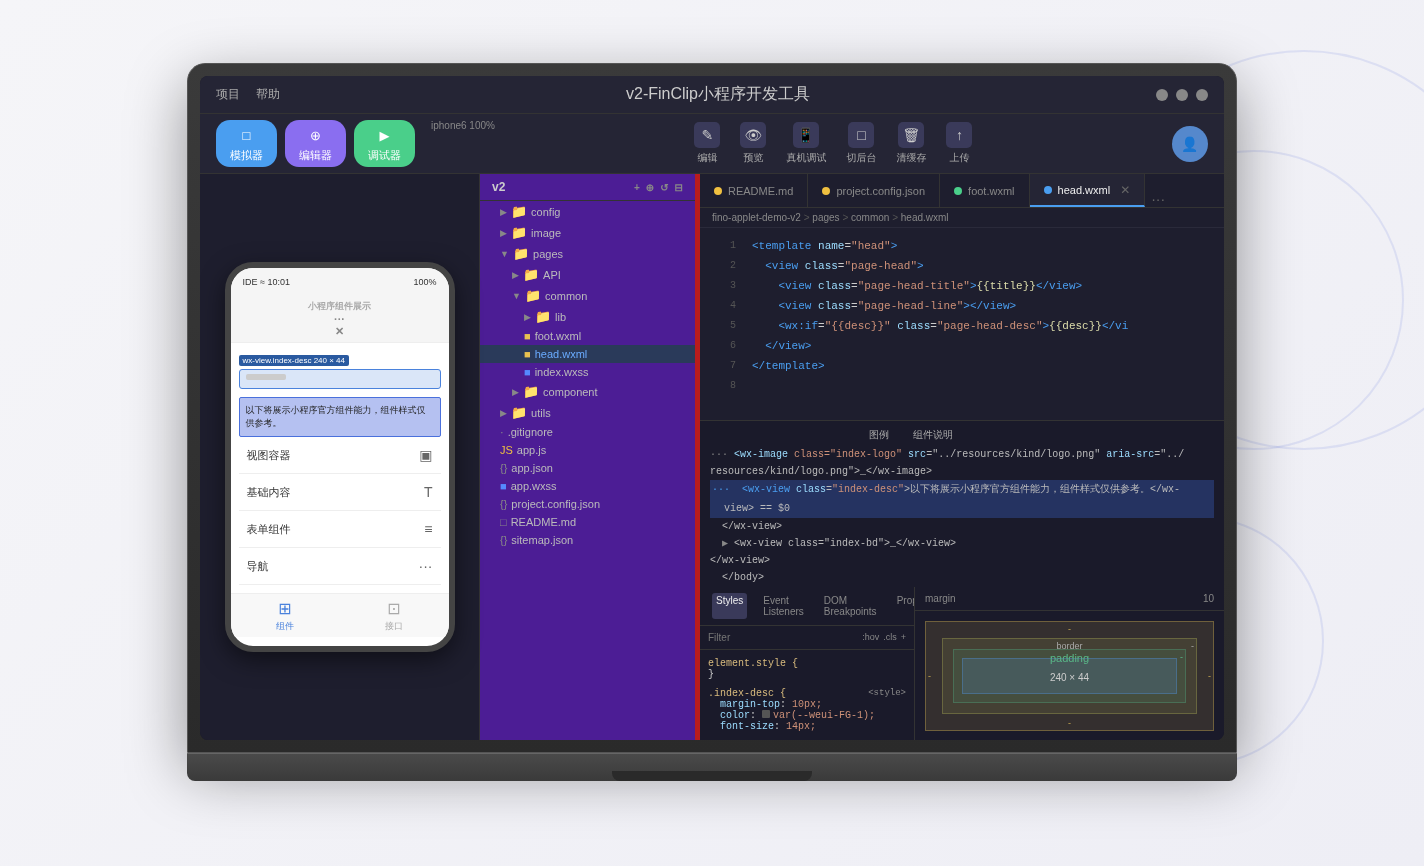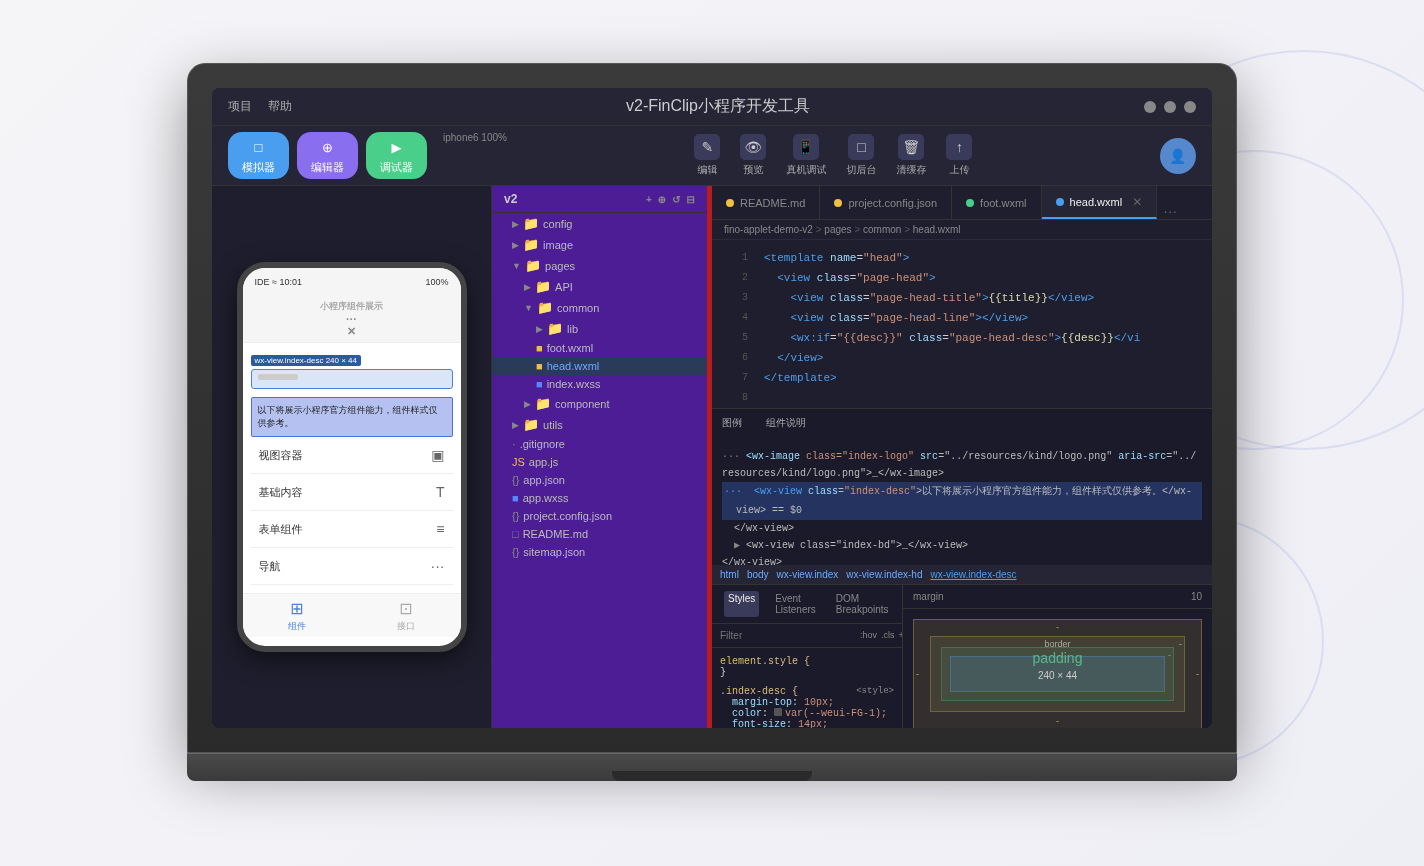--- a/index.html
+++ b/index.html
@@ -47,21 +47,21 @@
       position: relative;
       width: 1050px;
       height: 740px;
     }
 
     .laptop-body {
       background: linear-gradient(180deg, #3a3a3a 0%, #2a2a2a 100%);
       border-radius: 18px 18px 0 0;
       width: 100%;
       height: 690px;
-      padding: 24px;
+      padding: 12px;
       box-shadow: 0 20px 60px rgba(0,0,0,0.4);
       border: 1px solid #555;
     }
 
     .laptop-screen {
       background: #1e1e2e;
       border-radius: 8px;
       width: 100%;
       height: 100%;
       overflow: hidden;
@@ -896,39 +896,32 @@
                 </div>
                 <div class="code-line">
                   <span class="code-line-num">8</span>
                   <span class="code-content"></span>
                 </div>
               </div>
 
               <div class="bottom-panel">
 
                 <div style="flex:1;background:#1a1a2a;overflow:auto;padding:6px 10px;font-family:'Courier New',monospace;font-size:10px;color:#bbb;">
-                  <div class="html-line" style="color:#aaa;margin-bottom:16px;">图例 &nbsp;&nbsp; 组件说明 &nbsp;&nbsp;&nbsp;&nbsp;&nbsp;&nbsp;&nbsp;&nbsp;&nbsp;&nbsp;&nbsp;&nbsp;&nbsp;&nbsp;&nbsp;&nbsp;</div>
+                  <div class="html-line" style="color:#aaa;margin-bottom:2px;text-align:center;">图例 &nbsp;&nbsp; 组件说明 &nbsp;&nbsp;&nbsp;&nbsp;&nbsp;&nbsp;&nbsp;&nbsp;&nbsp;&nbsp;&nbsp;&nbsp;&nbsp;&nbsp;&nbsp;&nbsp;</div>
                   <div class="html-line"><span style="color:#888;">···</span> <span style="color:#9cdcfe;">&lt;wx-image</span> <span style="color:#ce9178;">class="index-logo"</span> <span style="color:#9cdcfe;">src</span>="../resources/kind/logo.png" <span style="color:#9cdcfe;">aria-src</span>="../</div>
                   <div class="html-line">resources/kind/logo.png"&gt;_&lt;/wx-image&gt;</div>
                   <div class="html-line html-selected" style="background:rgba(60,100,200,0.35);padding:1px 2px;"><span style="color:#4a9ef0;">···</span>  <span style="color:#4a9ef0;">&lt;wx-view</span> <span style="color:#9cdcfe;">class</span>=<span style="color:#ce9178;">"index-desc"</span>&gt;以下将展示小程序官方组件能力，组件样式仅供参考。&lt;/wx-</div>
                   <div class="html-line html-selected" style="background:rgba(60,100,200,0.35);padding:1px 2px;">  view&gt; == $0</div>
                   <div class="html-line">  &lt;/wx-view&gt;</div>
                   <div class="html-line">  <span style="color:#888;">▶</span> &lt;wx-view class="index-bd"&gt;_&lt;/wx-view&gt;</div>
                   <div class="html-line">&lt;/wx-view&gt;</div>
                   <div class="html-line">&nbsp;&nbsp;&lt;/body&gt;</div>
 
                 </div>
 
-                <div class="element-breadcrumb">
-                  <span class="elem-crumb">html</span>
-                  <span class="elem-crumb">body</span>
-                  <span class="elem-crumb">wx-view.index</span>
-                  <span class="elem-crumb">wx-view.index-hd</span>
-                  <span class="elem-crumb elem-crumb-active">wx-view.index-desc</span>
-                </div>
 
                 <div class="bottom-panel-body">
 
                   <div style="flex:1;display:flex;flex-direction:column;overflow:hidden;">
                     <div class="styles-tabs">
                       <span class="styles-tab styles-tab-active">Styles</span>
                       <span class="styles-tab">Event Listeners</span>
                       <span class="styles-tab">DOM Breakpoints</span>
                       <span class="styles-tab">Properties</span>
 
@@ -981,21 +974,21 @@
                         <span style="position:absolute;top:2px;left:50%;transform:translateX(-50%);font-size:9px;color:#c8aa50;">-</span>
                         <span style="position:absolute;left:2px;top:50%;transform:translateY(-50%);font-size:9px;color:#c8aa50;">-</span>
                         <span style="position:absolute;right:2px;top:50%;transform:translateY(-50%);font-size:9px;color:#c8aa50;">-</span>
                         <span style="position:absolute;bottom:2px;left:50%;transform:translateX(-50%);font-size:9px;color:#c8aa50;">-</span>
 
                         <div style="background:rgba(160,160,80,0.15);border:1px solid rgba(160,160,80,0.4);padding:10px;position:relative;">
                           <span style="position:absolute;top:2px;left:50%;transform:translateX(-50%);font-size:9px;color:#aaa;">border</span>
                           <span style="position:absolute;top:2px;right:2px;font-size:9px;color:#aaa;">-</span>
 
                           <div style="background:rgba(80,160,120,0.15);border:1px solid rgba(80,160,120,0.4);padding:8px;position:relative;">
-                            <span style="position:absolute;top:2px;left:50%;transform:translateX(-50%);font-size:14px;color:#5ab888;">padding</span>
+                            <span style="position:absolute;top:2px;left:50%;transform:translateX(-50%);font-size:11px;color:#5ab888;">padding</span>
                             <span style="position:absolute;top:2px;right:2px;font-size:9px;color:#5ab888;">-</span>
 
                             <div style="background:rgba(80,140,210,0.2);border:1px solid rgba(80,140,210,0.4);padding:8px 4px;text-align:center;">
                               <span style="font-size:10px;color:#ccc;">240 × 44</span>
                             </div>
                           </div>
                         </div>
                       </div>
                     </div>
                   </div>

